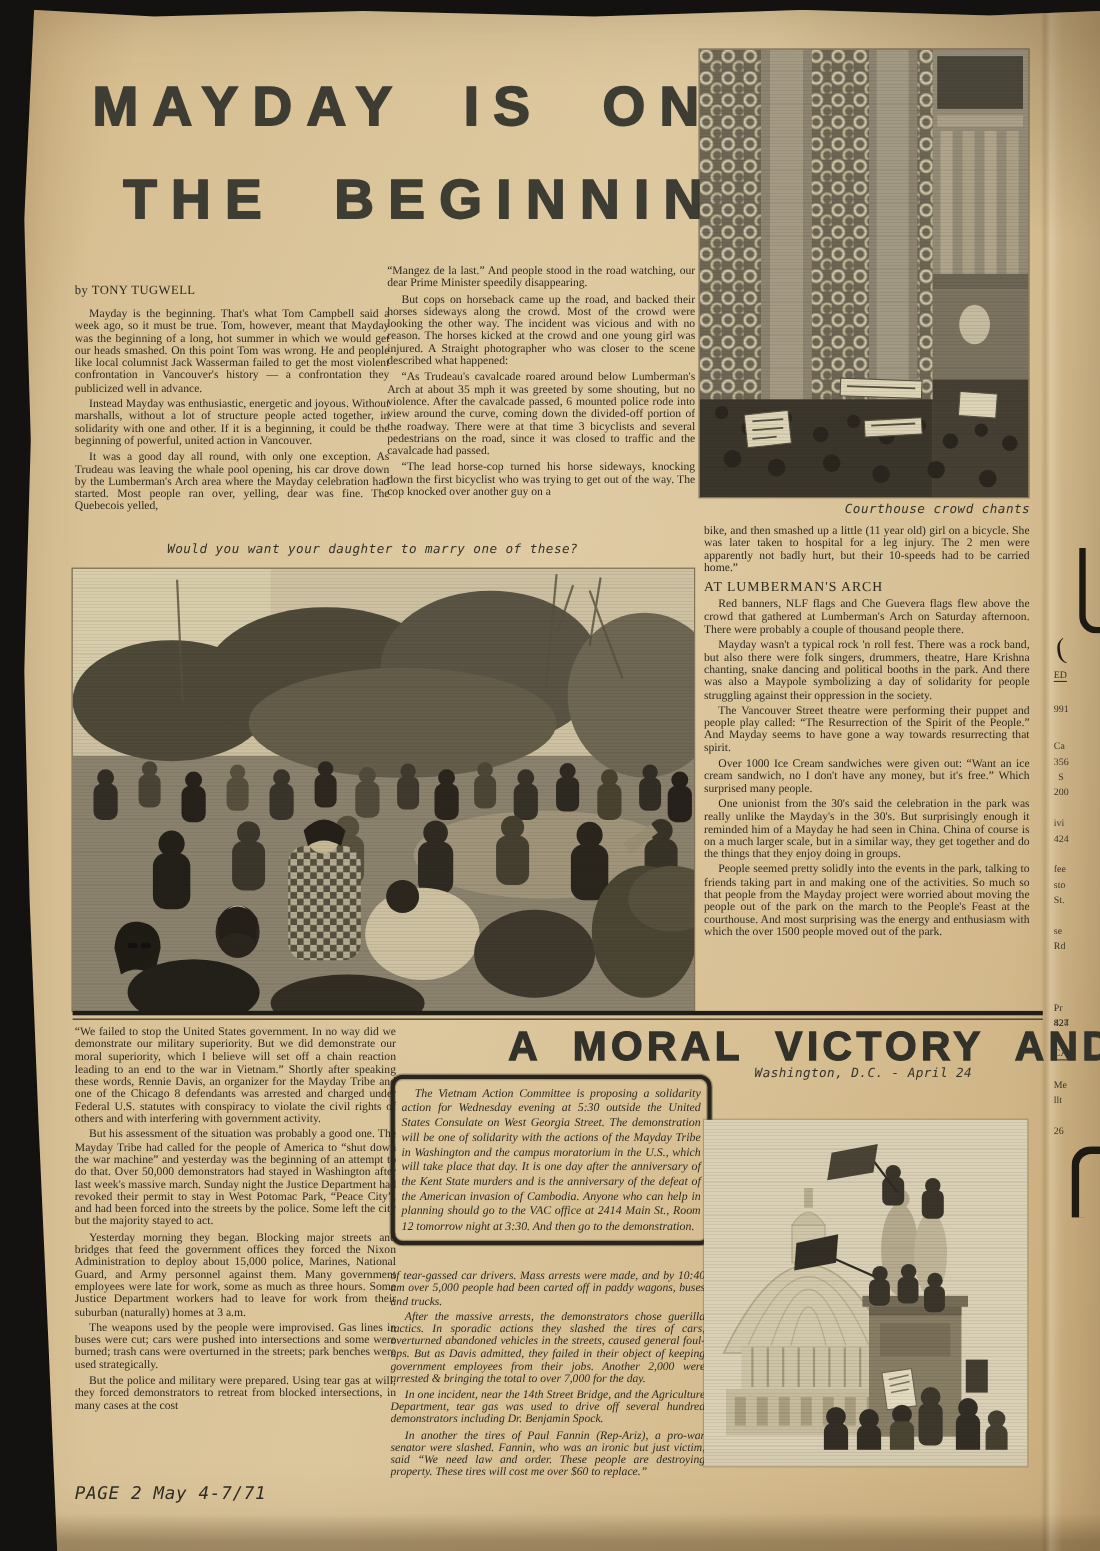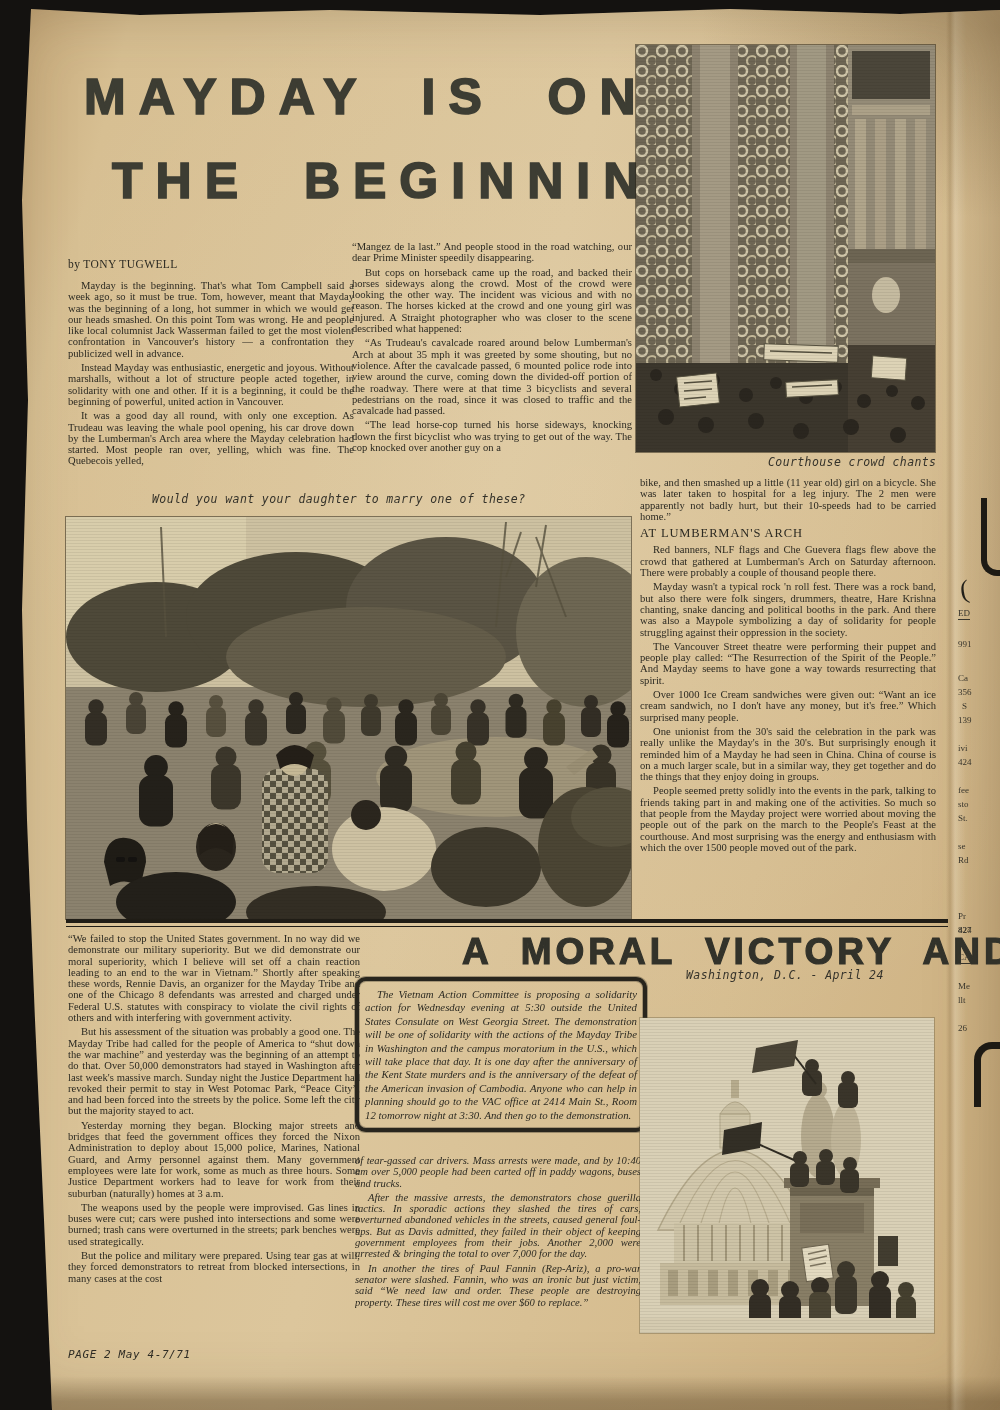--- a/index.html
+++ b/index.html
@@ -43,21 +43,21 @@
   .halftone{position:absolute;inset:0;background:repeating-linear-gradient(0deg,rgba(20,16,8,0.07) 0 1px,transparent 1px 3px);pointer-events:none;}
   .rule-thick{position:absolute;left:66px;top:919px;width:882px;height:4px;background:#201d16;}
   .rule-thin{position:absolute;left:66px;top:926px;width:882px;height:1.4px;background:#201d16;}
   .headline2{position:absolute;left:462px;top:931px;font-family:"Liberation Sans",sans-serif;font-weight:700;
     font-size:37px;letter-spacing:4px;word-spacing:15px;color:#32322a;-webkit-text-stroke:1.2px #32322a;white-space:nowrap;}
   .vacbox{position:absolute;left:355px;top:977px;width:272px;padding:7px 6px 6px 6px;
     border:4px solid #28251d;border-radius:11px;box-shadow:0 0 0 1px rgba(40,37,29,.35), inset 0 0 0 1px rgba(40,37,29,.3);
     font-size:10.8px;line-height:13.4px;text-align:justify;}
   .vacbox p{margin:0;text-indent:12px;font-style:italic;}
   .pagefoot{position:absolute;left:68px;top:1348px;font-family:"DejaVu Sans Mono",monospace;
-    font-style:italic;font-size:11px;letter-spacing:.6px;color:#2e2c24;}
+    font-style:italic;font-size:16px;letter-spacing:.6px;color:#2e2c24;}
   .edge{position:absolute;left:952px;top:0;width:48px;height:1410px;font-size:9px;color:#38352c;}
   .edge span{position:absolute;left:6px;white-space:nowrap;text-align:right;}
   .edge .u{border-bottom:1px solid #38352c;padding-bottom:1px;}
   .corner-top{position:absolute;left:981px;top:498px;width:19px;height:72px;
     border-left:6px solid #1d1a14;border-bottom:6px solid #1d1a14;border-radius:0 0 0 16px;}
   .corner-bot{position:absolute;left:974px;top:1042px;width:26px;height:58px;
     border-left:7px solid #1d1a14;border-top:7px solid #1d1a14;border-radius:18px 0 0 0;}
   .edge-glyph{position:absolute;left:960px;top:575px;font-size:26px;color:#221f18;transform:rotate(-8deg);}
 </style>
 </head>
@@ -66,21 +66,21 @@
 <div class="page">
   <div class="paper">
 
     <div class="headline hl1">MAYDAY IS ONLY</div>
     <div class="headline hl2">THE BEGINNING</div>
     <div class="byline">by TONY TUGWELL</div>
 
     <div class="col tcol1">
       <p class="ind">Mayday is the beginning. That's what Tom Campbell said a week ago, so it must be true. Tom, however, meant that Mayday was the beginning of a long, hot summer in which we would get our heads smashed. On this point Tom was wrong. He and people like local columnist Jack Wasserman failed to get the most violent confrontation in Vancouver's history — a confrontation they publicized well in advance.</p>
       <p class="ind">Instead Mayday was enthusiastic, energetic and joyous. Without marshalls, without a lot of structure people acted together, in solidarity with one and other. If it is a beginning, it could be the beginning of powerful, united action in Vancouver.</p>
-      <p class="ind">It was a good day all round, with only one exception. As Trudeau was leaving the whale pool opening, his car drove down by the Lumberman's Arch area where the Mayday celebration had started. Most people ran over, yelling, which was fine. The Quebecois yelled,</p>
+      <p class="ind">It was a good day all round, with only one exception. As Trudeau was leaving the whale pool opening, his car drove down by the Lumberman's Arch area where the Mayday celebration had started. Most people ran over, yelling, dear was fine. The Quebecois yelled,</p>
     </div>
 
     <div class="col tcol2">
       <p>“Mangez de la last.” And people stood in the road watching, our dear Prime Minister speedily disappearing.</p>
       <p class="ind">But cops on horseback came up the road, and backed their horses sideways along the crowd. Most of the crowd were looking the other way. The incident was vicious and with no reason. The horses kicked at the crowd and one young girl was injured. A Straight photographer who was closer to the scene described what happened:</p>
       <p class="ind">“As Trudeau's cavalcade roared around below Lumberman's Arch at about 35 mph it was greeted by some shouting, but no violence. After the cavalcade passed, 6 mounted police rode into view around the curve, coming down the divided-off portion of the roadway. There were at that time 3 bicyclists and several pedestrians on the road, since it was closed to traffic and the cavalcade had passed.</p>
       <p class="ind">“The lead horse-cop turned his horse sideways, knocking down the first bicyclist who was trying to get out of the way. The cop knocked over another guy on a</p>
     </div>
 
     <div class="photo ph-court">
@@ -266,20 +266,21 @@
       <p class="ind">But the police and military were prepared. Using tear gas at will, they forced demonstrators to retreat from blocked intersections, in many cases at the cost</p>
     </div>
 
     <div class="vacbox">
       <p>The Vietnam Action Committee is proposing a solidarity action for Wednesday evening at 5:30 outside the United States Consulate on West Georgia Street. The demonstration will be one of solidarity with the actions of the Mayday Tribe in Washington and the campus moratorium in the U.S., which will take place that day. It is one day after the anniversary of the Kent State murders and is the anniversary of the defeat of the American invasion of Cambodia. Anyone who can help in planning should go to the VAC office at 2414 Main St., Room 12 tomorrow night at 3:30. And then go to the demonstration.</p>
     </div>
 
     <div class="col bcol2">
       <p>of tear-gassed car drivers. Mass arrests were made, and by 10:40 am over 5,000 people had been carted off in paddy wagons, buses and trucks.</p>
       <p class="ind">After the massive arrests, the demonstrators chose guerilla tactics. In sporadic actions they slashed the tires of cars, overturned abandoned vehicles in the streets, caused general foul-ups. But as Davis admitted, they failed in their object of keeping government employees from their jobs. Another 2,000 were arrested &amp; bringing the total to over 7,000 for the day.</p>
+      <p class="ind">In one incident, near the 14th Street Bridge, and the Agriculture Department, tear gas was used to drive off several hundred demonstrators including Dr. Benjamin Spock.</p>
       <p class="ind">In another the tires of Paul Fannin (Rep-Ariz), a pro-war senator were slashed. Fannin, who was an ironic but just victim, said “We need law and order. These people are destroying property. These tires will cost me over $60 to replace.”</p>
     </div>
 
     <div class="caption cap-capitol">Washington, D.C. - April 24</div>
 
     <div class="photo ph-capitol" style="background:#d8cfb5;outline-color:rgba(90,80,55,.35);">
       <svg viewBox="0 0 294 315" preserveAspectRatio="none">
         <rect width="294" height="315" fill="#d9d0b6"></rect>
         <path d="M18,212 Q95,52 172,212 Z" fill="#d2c8ac" stroke="#b2a789" stroke-width="1.5"></path>
         <g stroke="#b8ad8f" stroke-width="1.2" fill="none">
@@ -361,21 +362,21 @@
     </div>
 
     <div class="pagefoot">PAGE 2 May 4-7/71</div>
 
     <div class="edge">
       <span style="top:608px" class="u">ED</span>
       <span style="top:639px">991</span>
       <span style="top:673px">Ca</span>
       <span style="top:687px">356</span>
       <span style="top:701px;left:10px">S</span>
-      <span style="top:715px">139</span>
+      <span style="top:715px">200</span>
       <span style="top:743px">ivi</span>
       <span style="top:757px">424</span>
       <span style="top:785px">fee</span>
       <span style="top:799px">sto</span>
       <span style="top:813px">St.</span>
       <span style="top:841px">se</span>
       <span style="top:855px">Rd</span>
       <span style="top:925px">827</span>
       <span style="top:911px">Pr</span>
       <span style="top:925px">424</span>

